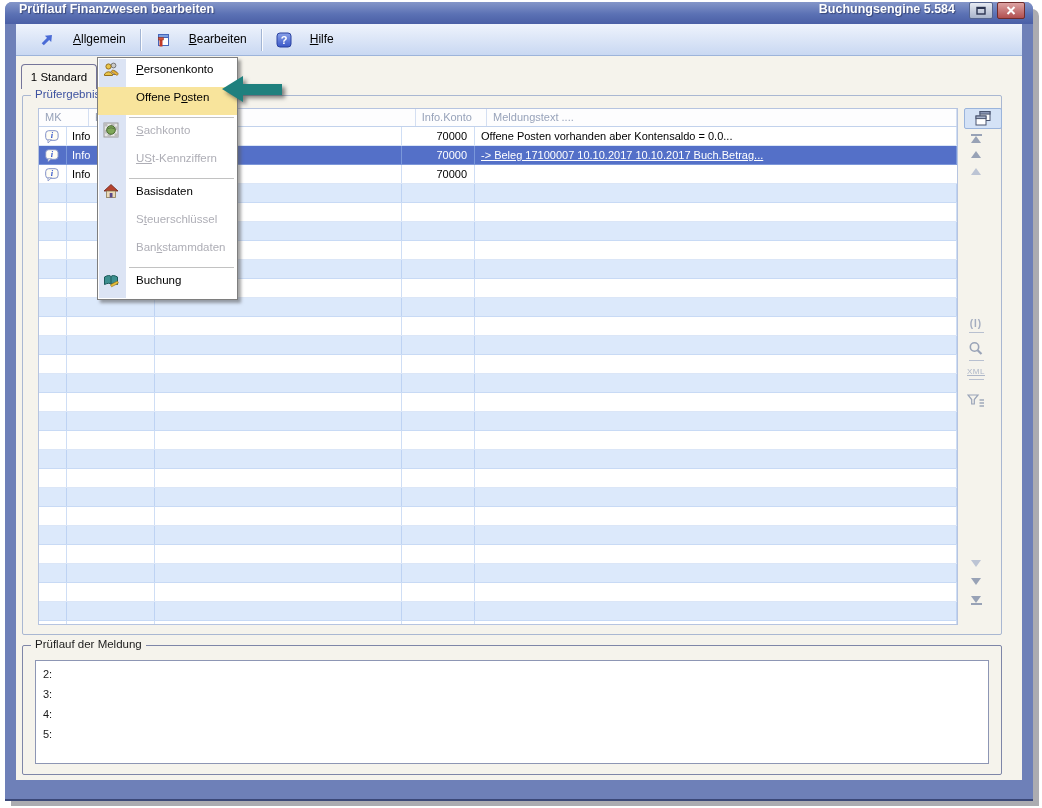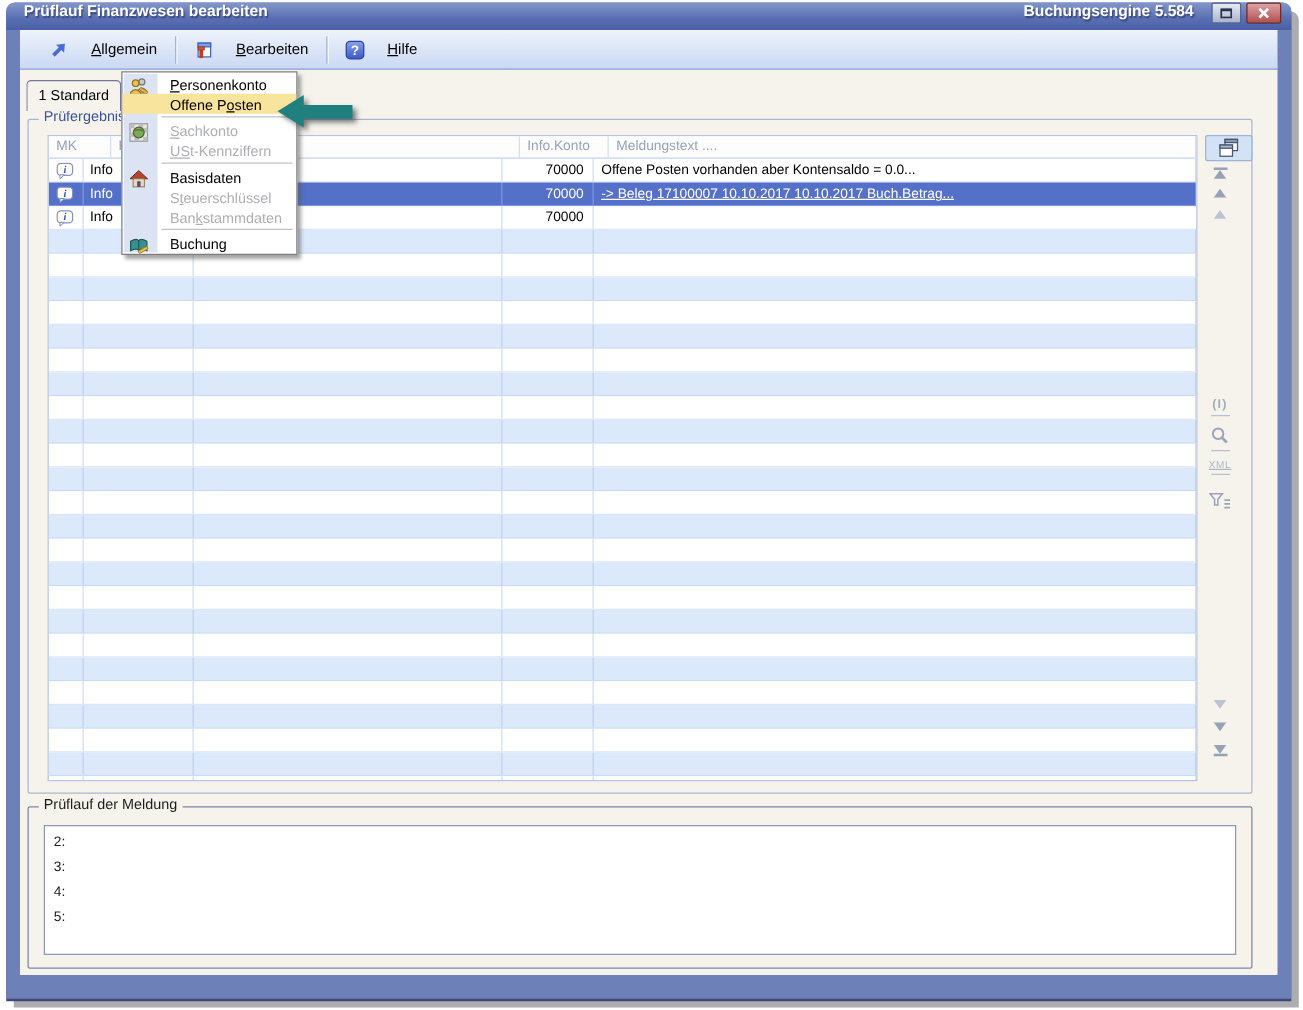--- a/index.html
+++ b/index.html
@@ -73,21 +73,21 @@
 
   
   .detail-inner{position:absolute;left:12px;top:14px;width:954px;height:104px;box-sizing:border-box;
     background:#fff;border:1px solid #8d96b4;padding:3px 0 0 7px;overflow:hidden;}
   .detail-line{font-size:11px;color:#1a1a1a;line-height:20px;white-space:pre;}
 
   
   .menu{position:absolute;left:81px;top:1px;width:141px;box-sizing:border-box;background:#fff;
     border:1px solid #7e7e7e;box-shadow:3px 3px 3px rgba(90,90,90,.55);z-index:10;padding:1px 0;}
   .menu::before{content:"";position:absolute;left:1px;top:1px;bottom:1px;width:27px;background:#dce4f4;}
-  .menu-item{position:relative;height:16px;line-height:20px;font-size:11.5px;color:#000;padding-left:38px;z-index:1;white-space:nowrap;}
+  .menu-item{position:relative;height:28px;line-height:20px;font-size:11.5px;color:#000;padding-left:38px;z-index:1;white-space:nowrap;}
   .menu-item.disabled{color:#aeaeb6;}
   .menu-item.hl{background:#f8e49c;}
   .menu-item .mi-icon{position:absolute;left:5px;top:2px;width:16px;height:16px;}
   .menu-sep{position:relative;height:5px;z-index:1;}
   .menu-sep::after{content:"";position:absolute;left:31px;right:3px;top:2px;height:1px;background:#c2c2c2;}
 
   
   .arrow-ann{position:absolute;left:206px;top:20px;width:62px;height:27px;z-index:20;
     filter:drop-shadow(3px 3px 2px rgba(60,60,60,.65));}
   .arrow-head{position:absolute;left:0;top:0;width:0;height:0;

